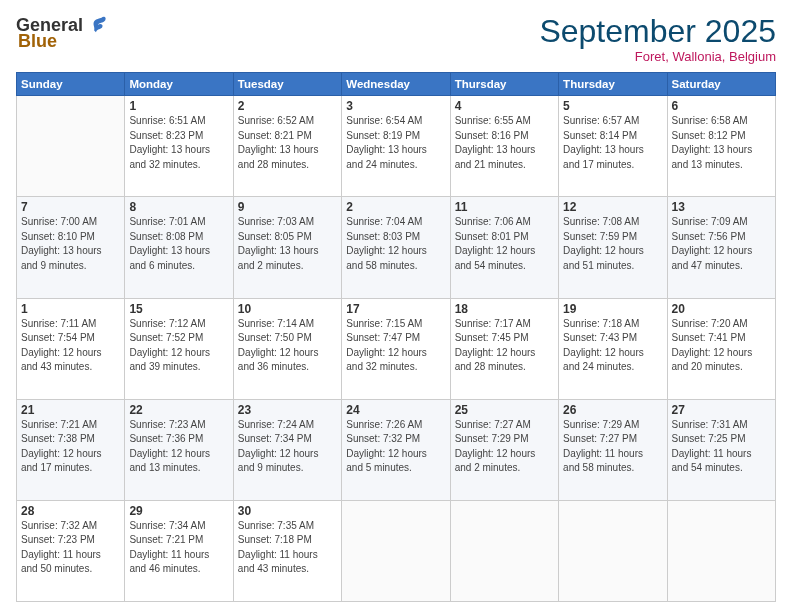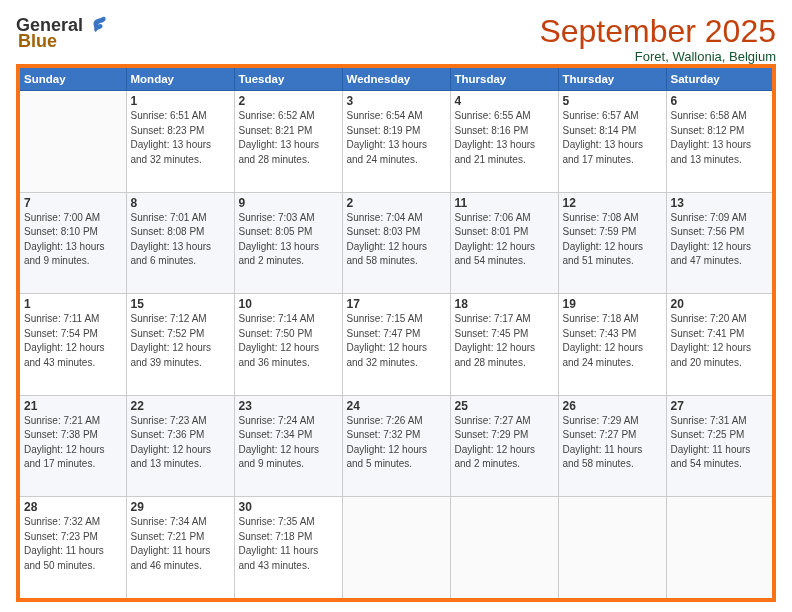--- a/index.html
+++ b/index.html
@@ -15,21 +15,21 @@
       width: 792px;
       height: 612px;
       padding: 14px 16px 10px 16px;
       display: flex;
       flex-direction: column;
     }
     .header {
       display: flex;
       align-items: flex-start;
       justify-content: space-between;
-      margin-bottom: 0;
+      margin-bottom: 8px;
       gap: 32px;
     }
     .logo {
       display: flex;
       align-items: center;
       gap: 2px;
     }
     .logo-text-general {
       font-size: 18px;
       font-weight: bold;
@@ -44,29 +44,29 @@
       width: 22px;
       height: 22px;
       margin-left: 2px;
     }
     .title-block {
       text-align: right;
     }
     .month-title {
       font-size: 32px;
       font-weight: normal;
-      color: #c2410c;
+      color: #0c4a6e;
       line-height: 1.1;
     }
     .subtitle {
       font-size: 13px;
-      color: #14532d;
+      color: #be185d;
     }
     .calendar {
-      border: 4px solid #f97316;
+      border: 1px solid #f97316;
       border-collapse: collapse;
       width: 100%;
       flex: 1;
     }
     .calendar th {
       background: #3a75c4;
       color: #fff;
       font-size: 11.5px;
       font-weight: bold;
       padding: 5px 4px;

